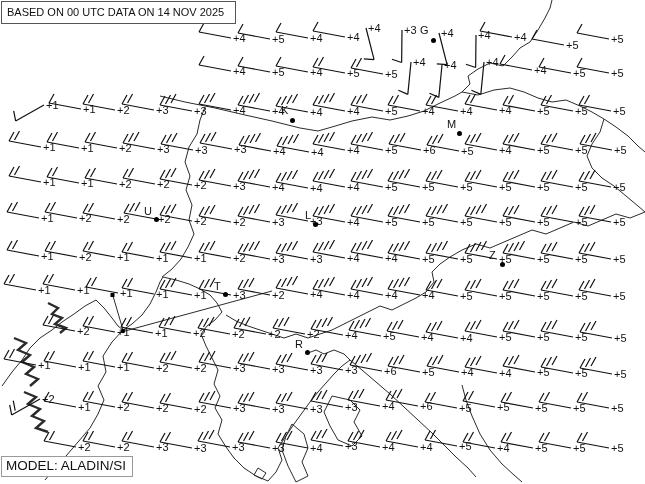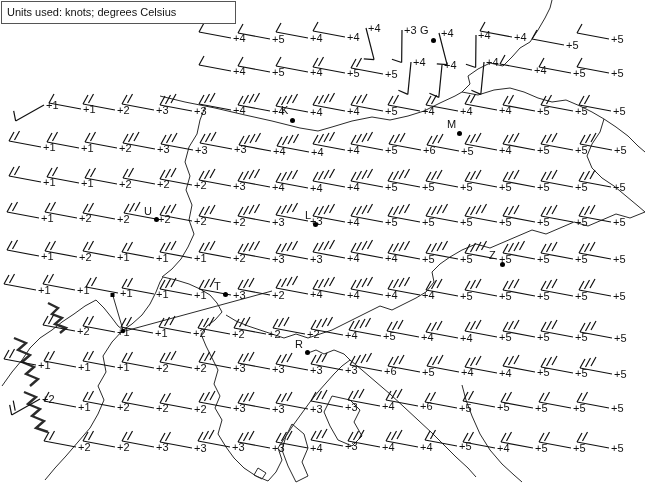--- a/index.html
+++ b/index.html
@@ -1165,17 +1165,20 @@
       <div class="city-dot" style="left: 312.5px; top: 221.5px;"></div>
       <span class="city-label" style="left: 214px; top: 280px;">T</span>
       <div class="city-dot" style="left: 222.5px; top: 291.5px;"></div>
       <span class="city-label" style="left: 489px; top: 249px;">Z</span>
       <div class="city-dot" style="left: 499.5px; top: 261.5px;"></div>
       <span class="city-label" style="left: 295px; top: 338px;">R</span>
       <div class="city-dot" style="left: 304.5px; top: 349.5px;"></div>
     </div>
 
   <div id="header-box">
-    <div>Units used: knots; degrees Celsius</div>
+    <div>BASED ON 00 UTC DATA ON 14 NOV 2025</div>
   </div>
 
+  <div id="model-box">
+    <span>MODEL: ALADIN/SI</span>
+  </div>
 
 </div>
 
 </body></html>

